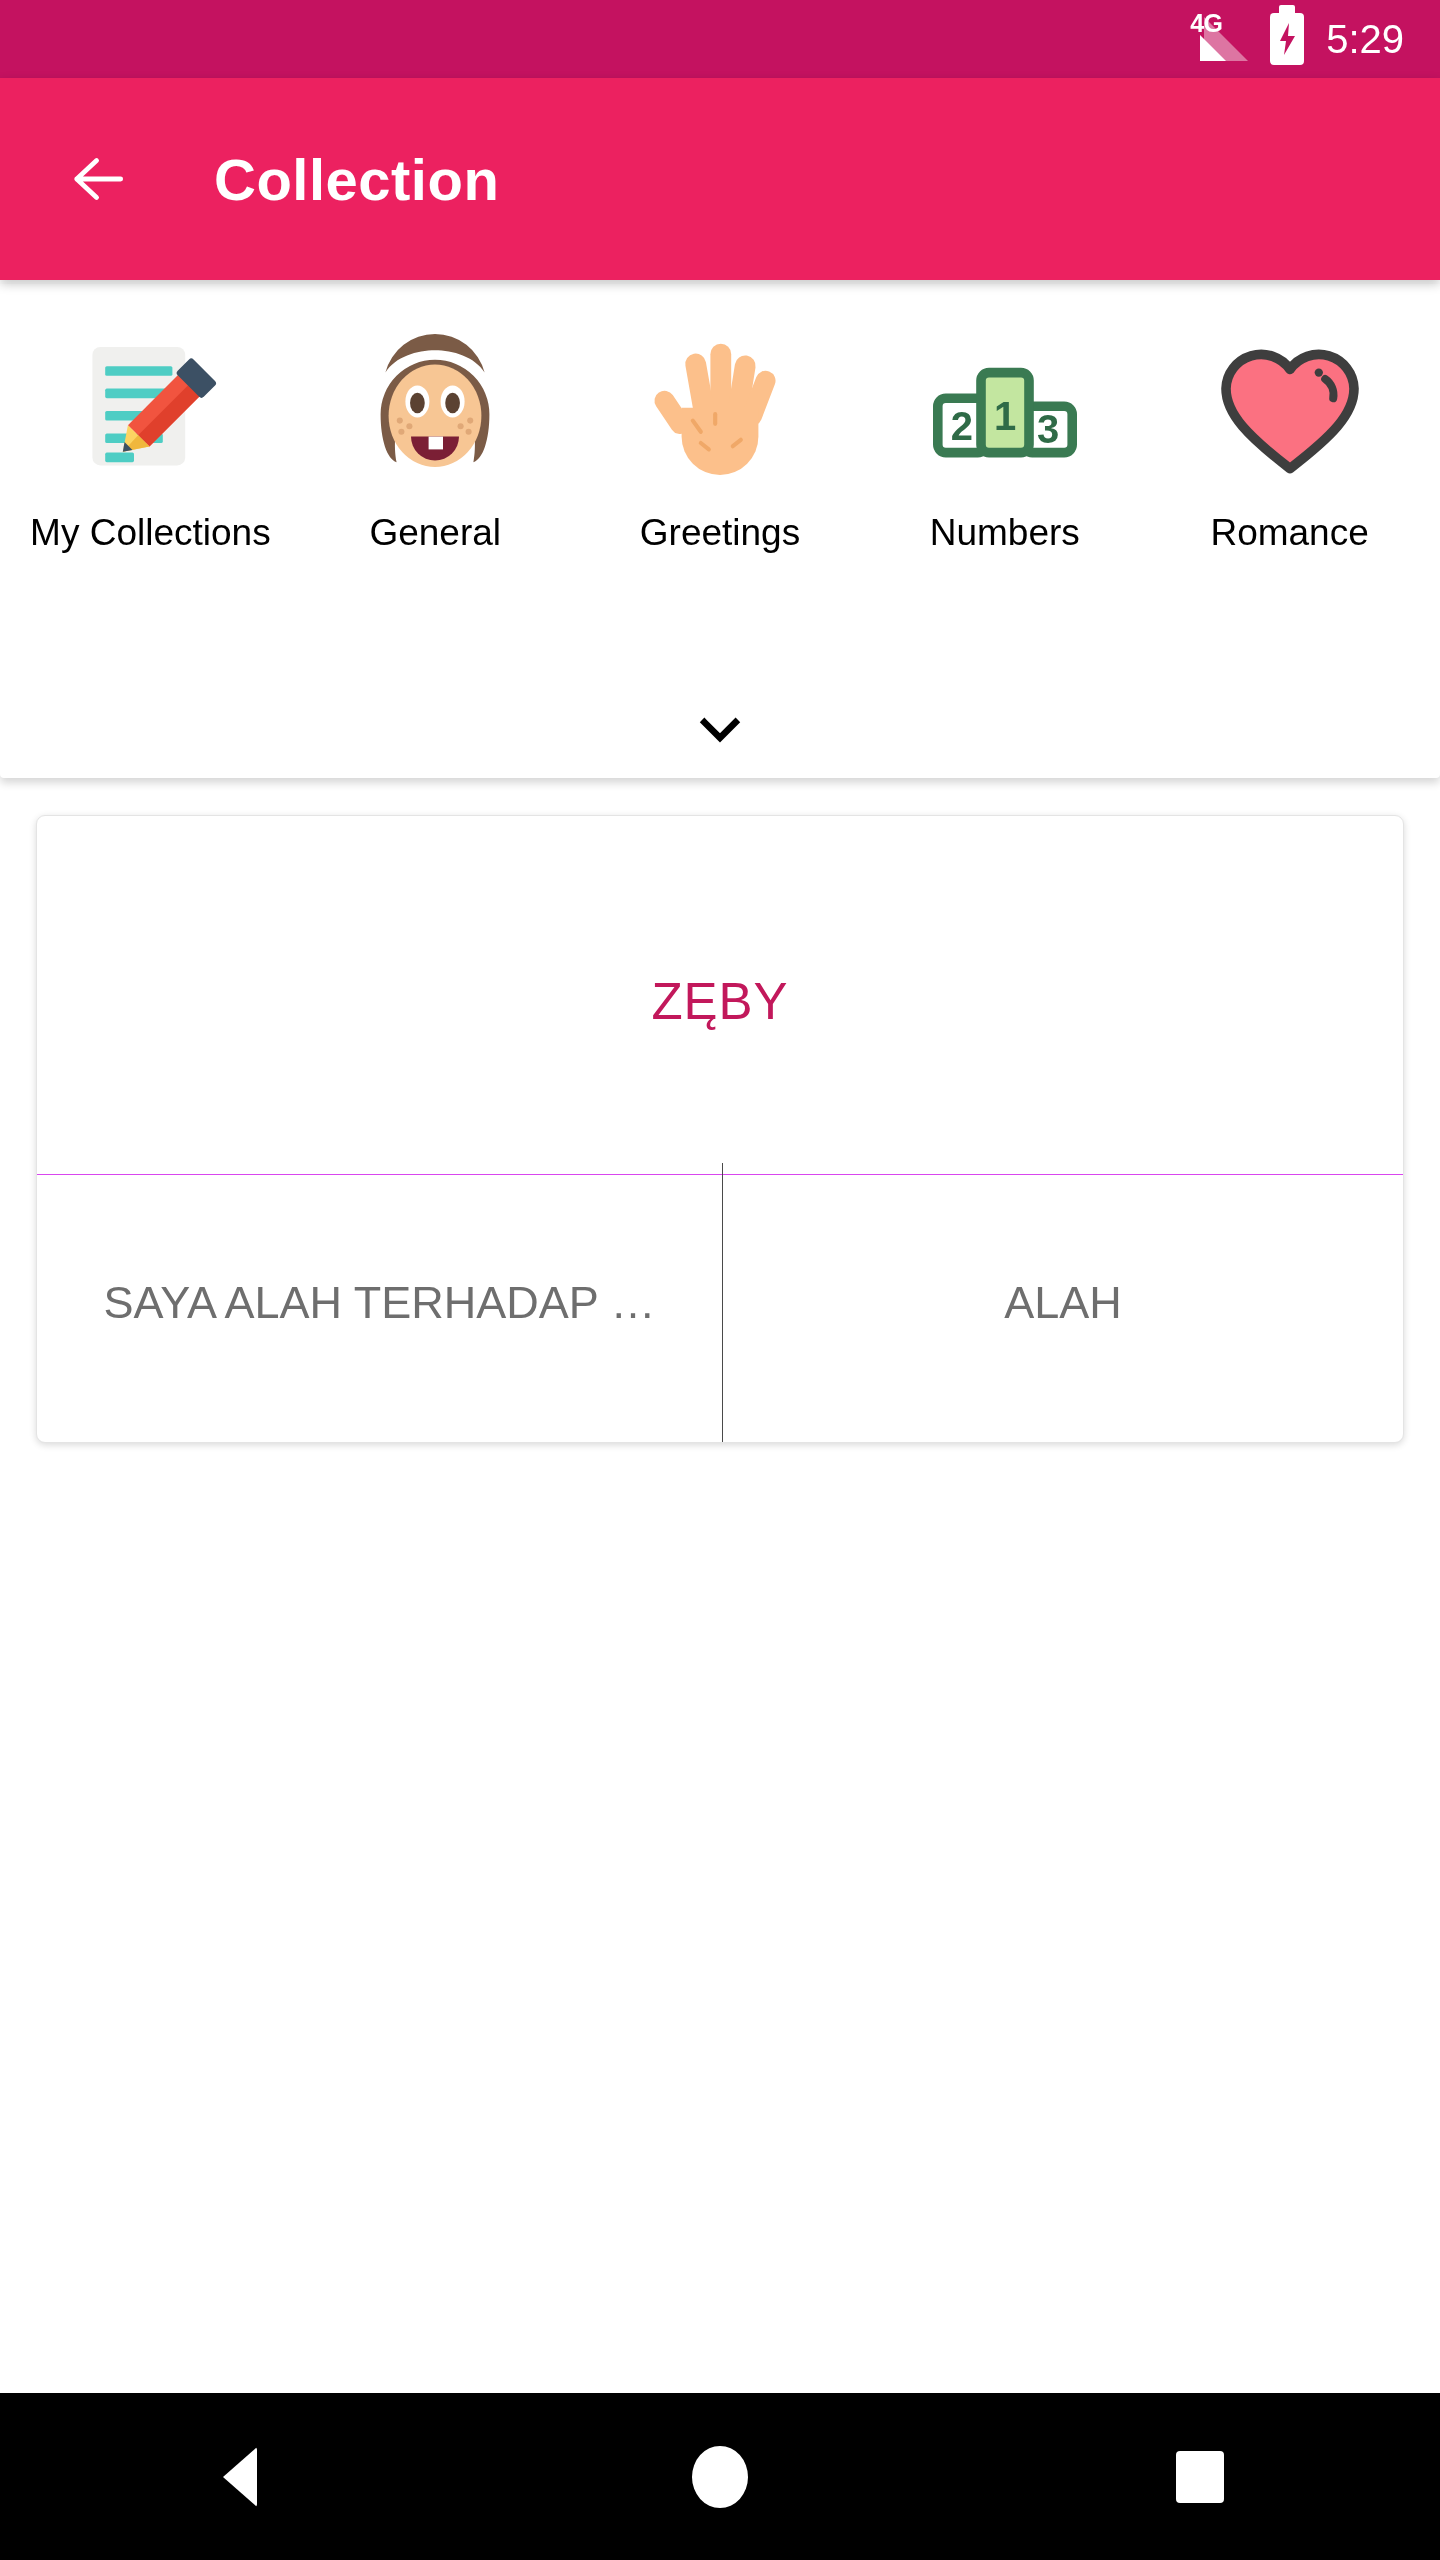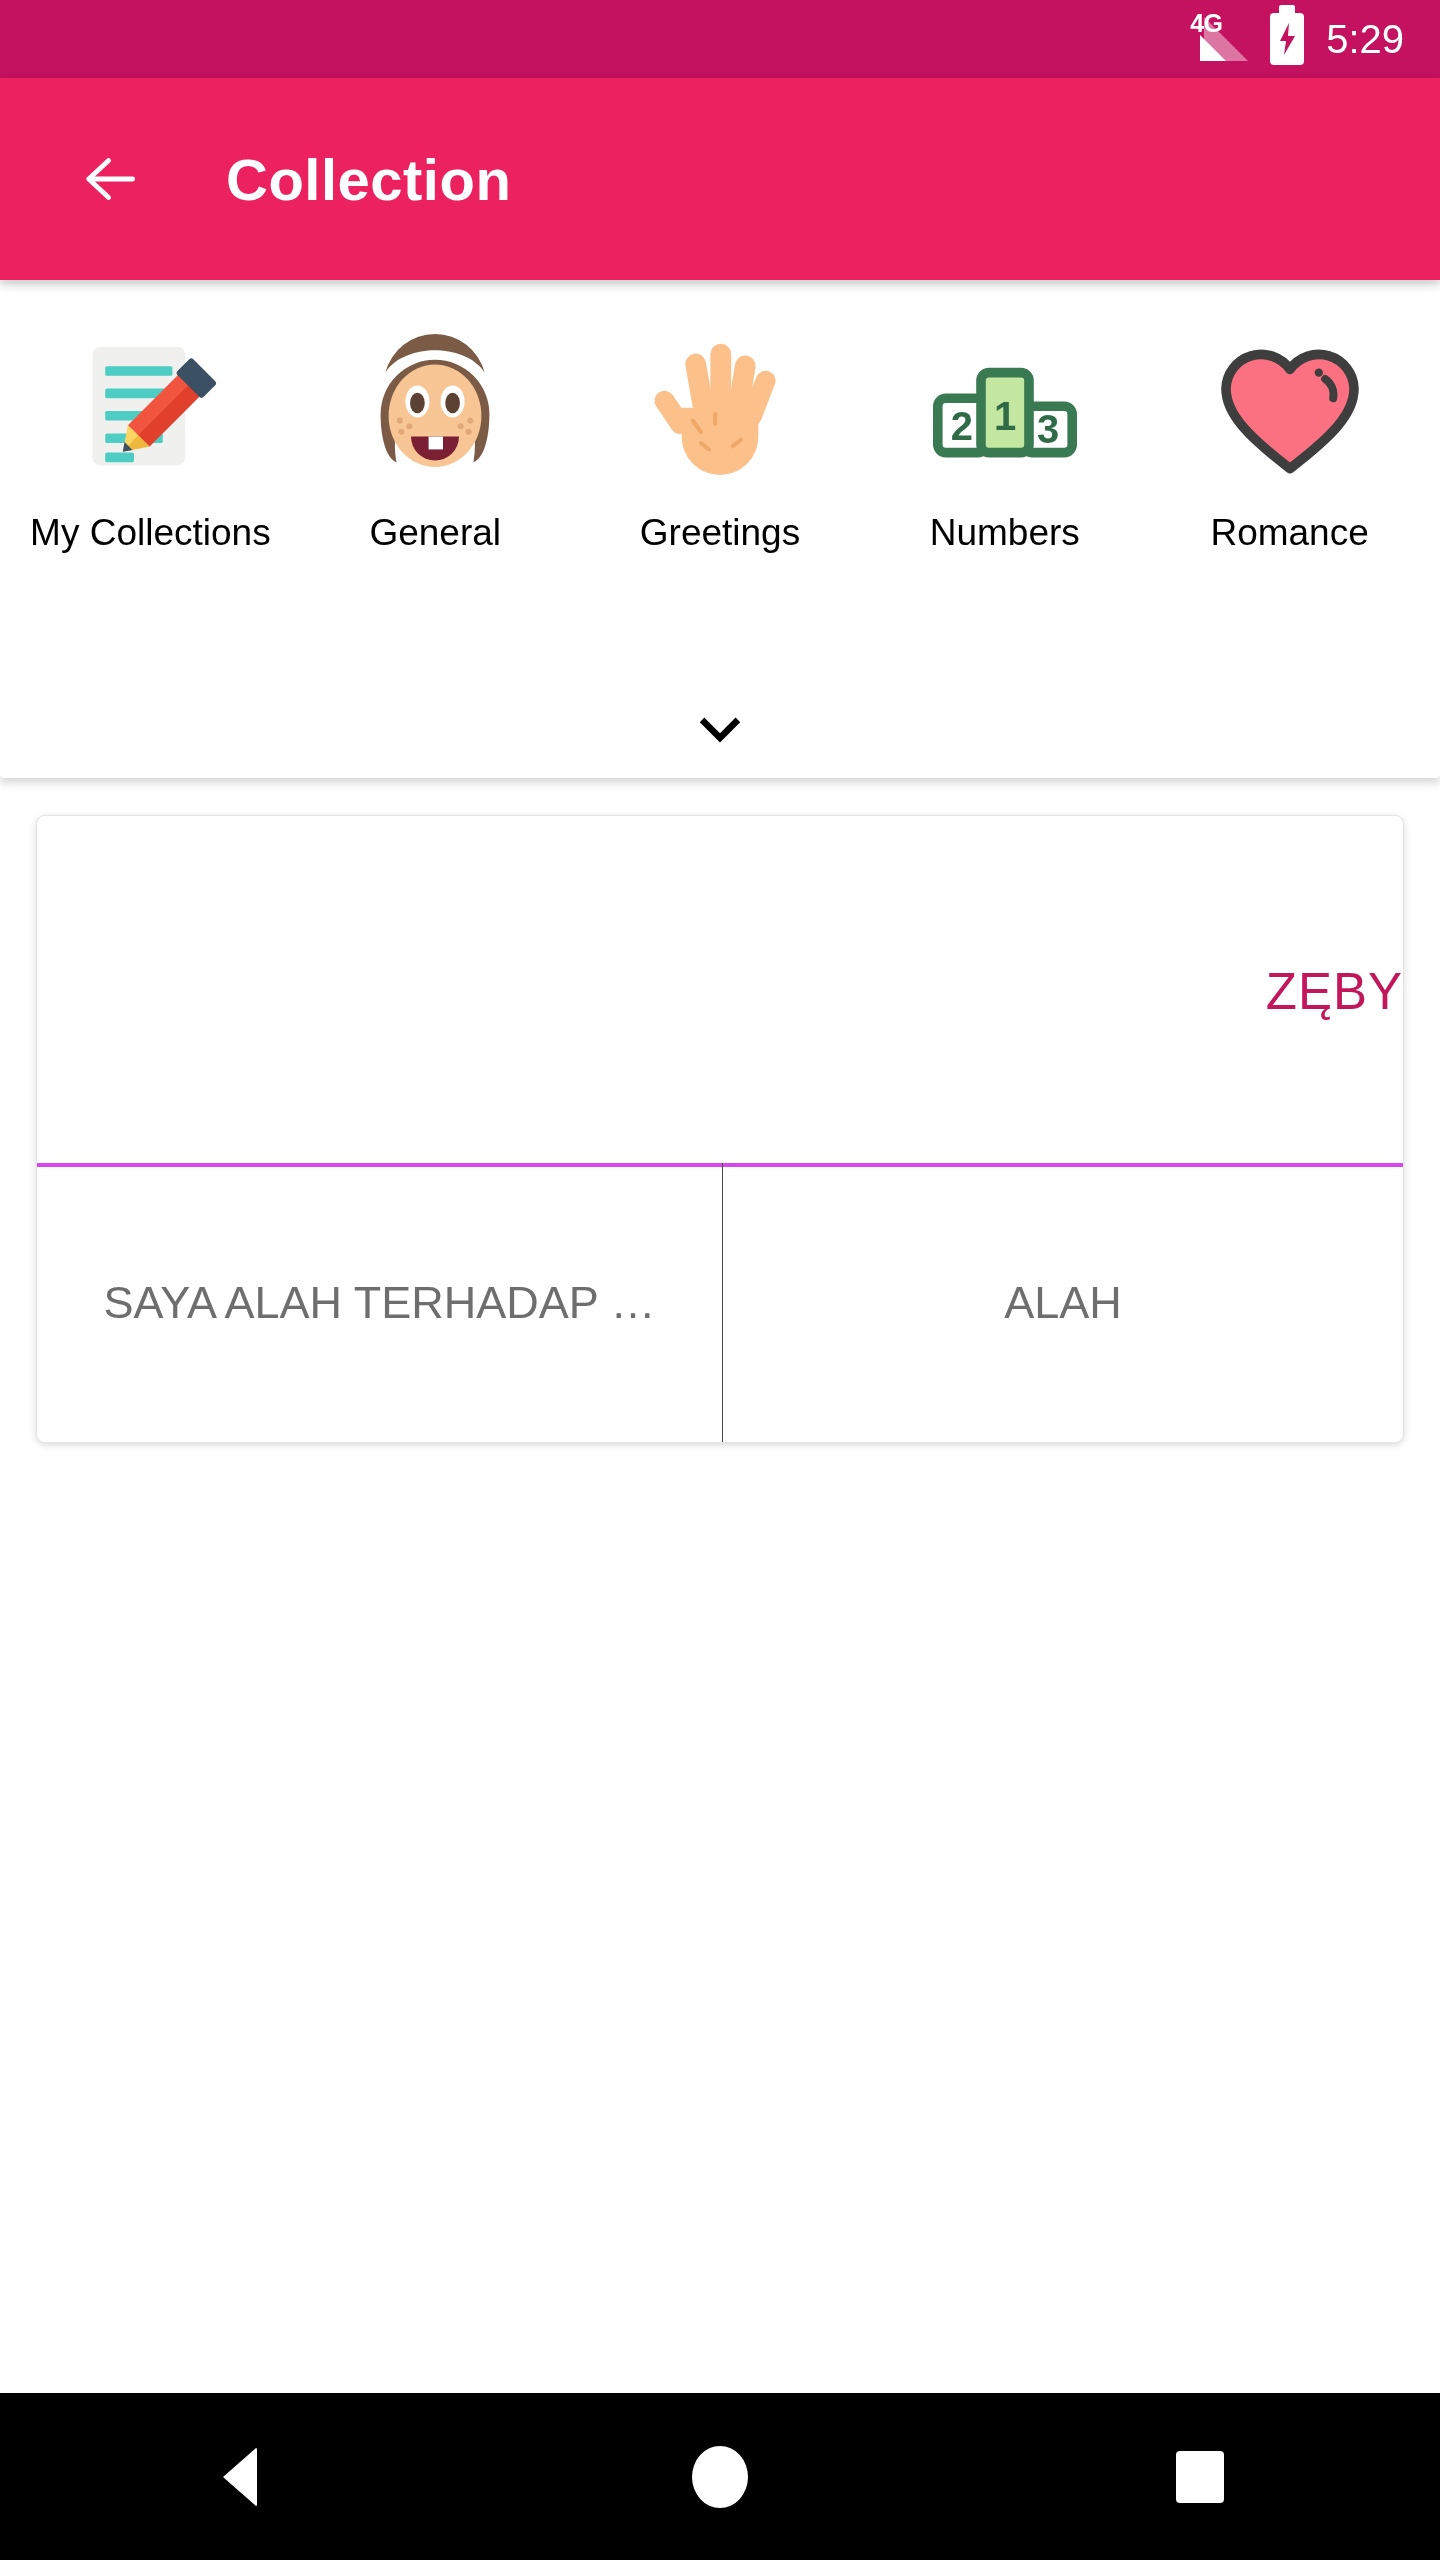--- a/index.html
+++ b/index.html
@@ -54,21 +54,20 @@
     line-height:1; letter-spacing:0px;
   }
 
   
   .app-bar{
     position:absolute; left:0; top:78px; width:1440px; height:202px;
     background:#EC2160;
     display:flex; align-items:center;
     box-shadow:0 4px 10px rgba(0,0,0,0.22);
     z-index:5;
-    padding-left:12px;
   }
   .back-btn{
     width:72px; height:72px; margin-left:62px;
     display:flex; align-items:center; justify-content:center;
     cursor:pointer;
   }
   .app-title{
     margin-left:80px;
     font-size:58px; font-weight:bold; color:#ffffff;
     letter-spacing:0.5px;
@@ -115,23 +114,23 @@
     position:absolute; left:36px; top:815px;
     width:1368px; height:628px;
     background:#ffffff;
     border:1px solid #E4E4E4;
     border-radius:9px;
     box-shadow:0 2px 7px rgba(0,0,0,0.15);
     overflow:hidden;
     z-index:2;
   }
   .card-head{
-    position:absolute; left:0; top:4px; width:100%; height:347px;
-    display:flex; align-items:center; justify-content:flex-end;
-    border-bottom:4px solid #d946ef;
+    position:absolute; left:0; top:12px; width:100%; height:347px;
+    display:flex; align-items:center; justify-content:center;
+    border-bottom:1px solid #d946ef;
     cursor:pointer;
   }
   .head-word{
     font-size:51px; color:#C2185B; letter-spacing:1px;
   }
   .card-body{
     position:absolute; left:0; top:347px; width:100%; height:279px;
     display:flex;
   }
   .cell{

